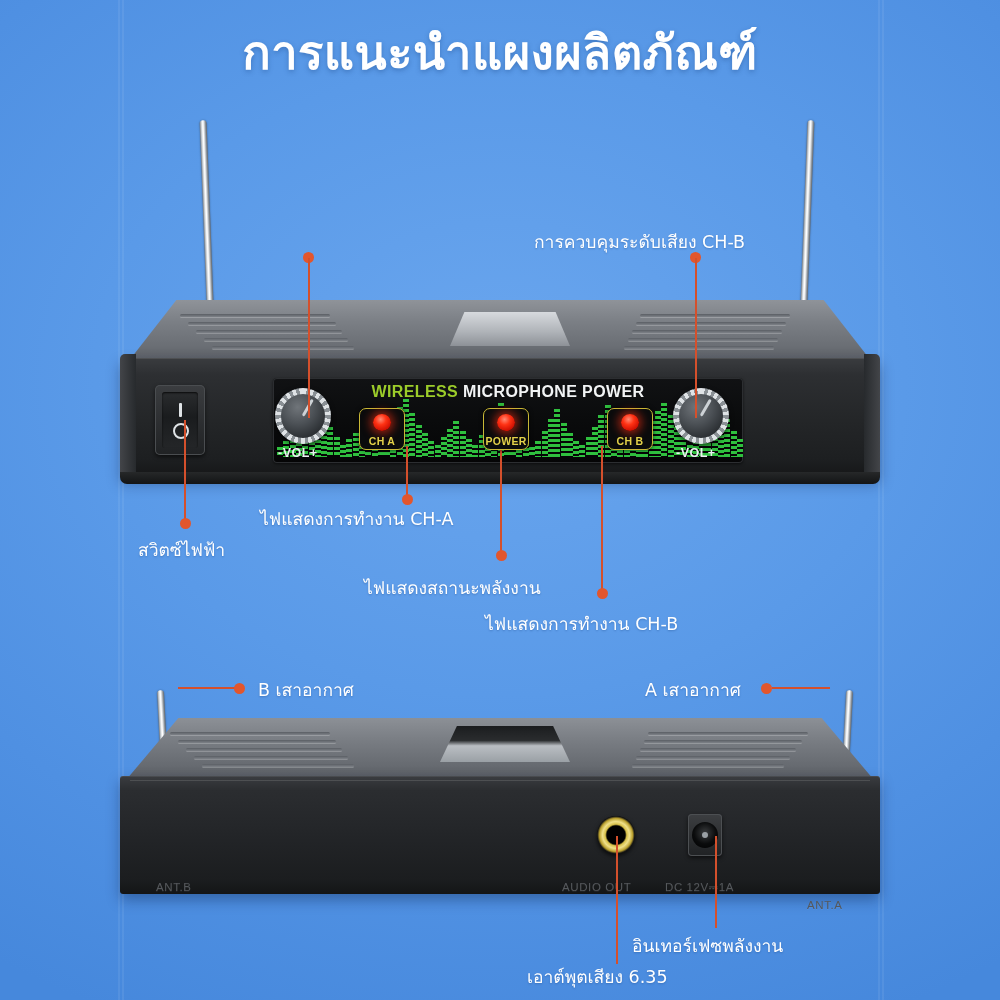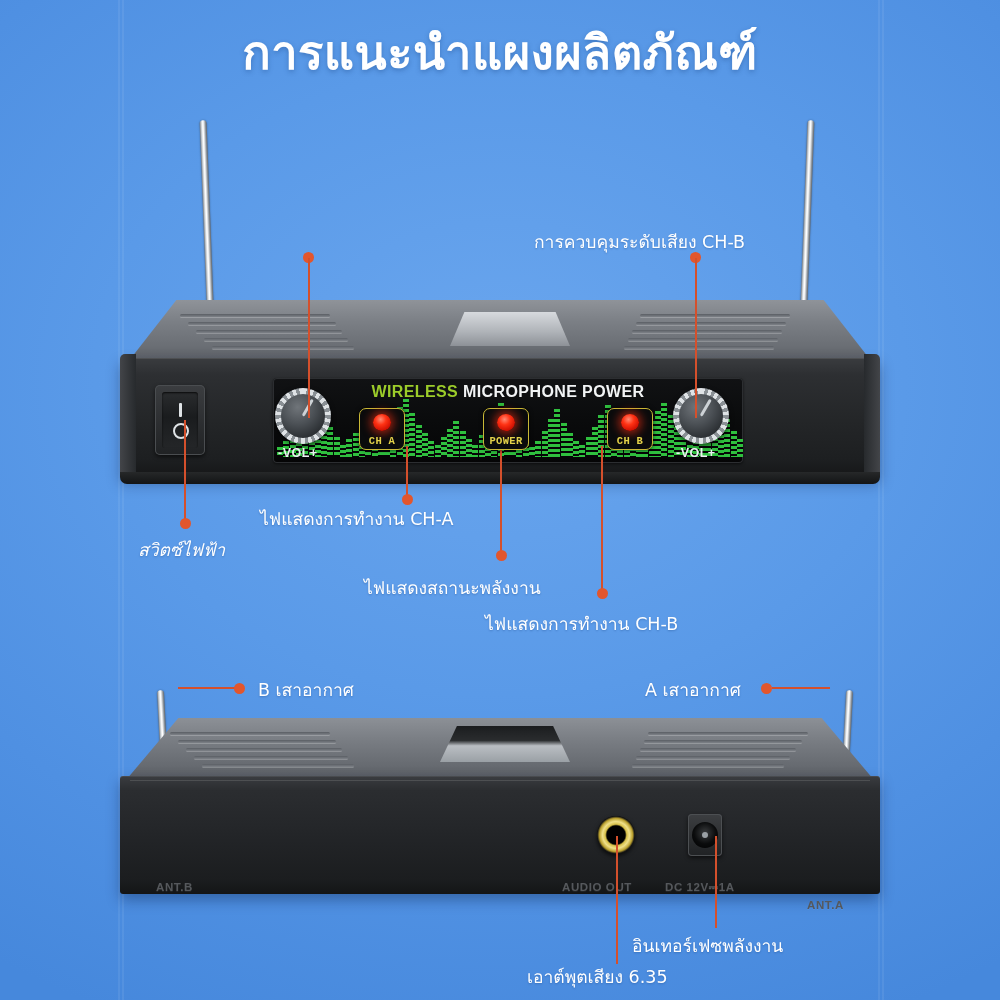--- a/index.html
+++ b/index.html
@@ -115,21 +115,21 @@
     z-index:4;
   }
   .ledbtn .led{
     position:absolute;left:50%;top:5px;margin-left:-9px;width:18px;height:17px;border-radius:50%;
     background:radial-gradient(circle at 42% 32%, #ff8a74 0%, #ff3214 35%, #d21203 70%, #8a0a02 100%);
     box-shadow:0 0 9px 3px rgba(255,50,20,.55);
   }
   .ledbtn .cap{
     position:absolute;left:0;right:0;bottom:2px;text-align:center;
     color:#e4d24a;font-size:10.5px;font-weight:bold;letter-spacing:.3px;
-    font-family:Liberation Mono, monospace;
+    font-family:Liberation Sans, sans-serif;
   }
 
   .rocker{
     position:absolute;left:35px;top:85px;width:50px;height:70px;border-radius:5px;
     background:linear-gradient(180deg,#3b3d40,#202224);
     box-shadow:inset 0 0 0 1px #4a4d50, 0 2px 4px rgba(0,0,0,.6);
   }
   .rocker-in{
     position:absolute;left:7px;top:7px;width:36px;height:56px;border-radius:3px;
     background:linear-gradient(180deg,#2a2c2e 0%,#1a1c1e 45%,#242628 100%);
@@ -150,21 +150,21 @@
     background:linear-gradient(180deg,#1b1d1f 0%,#2a2c2e 40%,#babec3 55%,#9aa0a5 100%);
     clip-path:polygon(13% 0%, 87% 0%, 100% 100%, 0% 100%);
   }
   .bu-back{
     position:absolute;left:0;top:58px;width:760px;height:118px;border-radius:3px;
     background:linear-gradient(180deg,#3a3c40 0%,#2b2d30 12%,#232528 50%,#1b1d1f 88%,#141516 100%);
     box-shadow:0 6px 14px rgba(0,20,60,.35), inset 0 1px 0 rgba(255,255,255,.08);
   }
   .bu-hair{position:absolute;left:10px;top:62px;width:740px;height:1px;background:rgba(255,255,255,.12);}
   .portlbl{
-    position:absolute;color:#55585c;font-size:11.5px;font-weight:bold;letter-spacing:.6px;
+    position:absolute;color:#55585c;font-size:11.5px;font-weight:normal;letter-spacing:.6px;
     font-family:"Liberation Sans",sans-serif;text-shadow:0 1px 0 rgba(255,255,255,.06);
   }
   .jack635{
     position:absolute;width:38px;height:38px;border-radius:50%;
     background:radial-gradient(circle at 50% 50%, #000 0%, #000 34%, #d8c14a 40%, #efe08a 50%, #b99f2e 62%, #1a1b1c 70%, #2a2c2e 100%);
     box-shadow:0 2px 4px rgba(0,0,0,.7), inset 0 0 2px #000;
   }
   .dcjack{
     position:absolute;width:34px;height:42px;border-radius:4px;
     background:linear-gradient(180deg,#3c3e41,#202224);
@@ -370,21 +370,21 @@
 
   <div class="dot" style="left:303px;top:252px;"></div>
   <div class="line vline" style="left:308px;top:258px;height:160px;"></div>
 
   <div class="lbl" style="left:534px;top:228px;">การควบคุมระดับเสียง CH-B</div>
   <div class="dot" style="left:690px;top:252px;"></div>
   <div class="line vline" style="left:695px;top:258px;height:160px;"></div>
 
   <div class="line vline" style="left:184px;top:420px;height:100px;"></div>
   <div class="dot" style="left:180px;top:518px;"></div>
-  <div class="lbl" style="left:138px;top:536px;font-style:italic;">สวิตซ์ไฟฟ้า</div>
+  <div class="lbl" style="left:138px;top:536px;">สวิตซ์ไฟฟ้า</div>
 
   <div class="line vline" style="left:406px;top:446px;height:54px;"></div>
   <div class="dot" style="left:402px;top:494px;"></div>
   <div class="lbl" style="left:260px;top:505px;">ไฟแสดงการทำงาน CH-A</div>
 
   <div class="line vline" style="left:500px;top:446px;height:110px;"></div>
   <div class="dot" style="left:496px;top:550px;"></div>
   <div class="lbl" style="left:364px;top:574px;">ไฟแสดงสถานะพลังงาน</div>
 
   <div class="line vline" style="left:601px;top:446px;height:148px;"></div>

